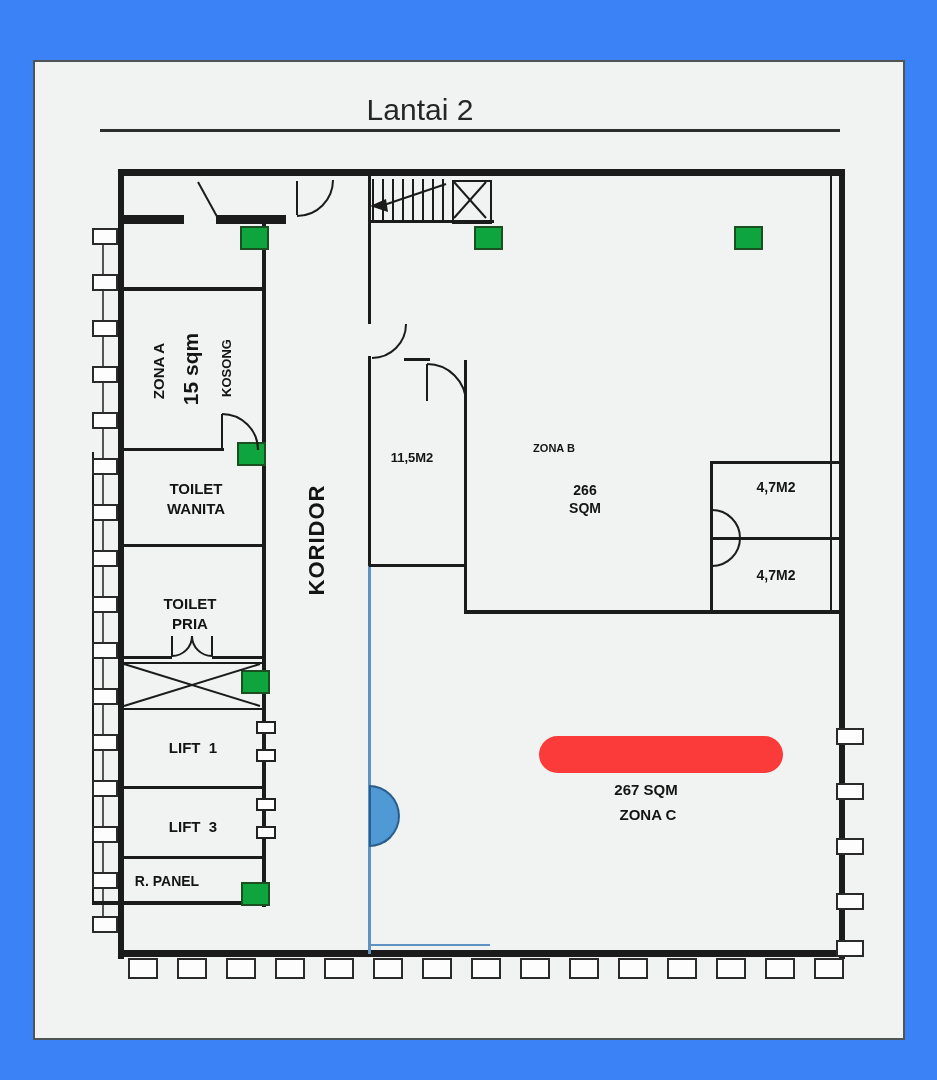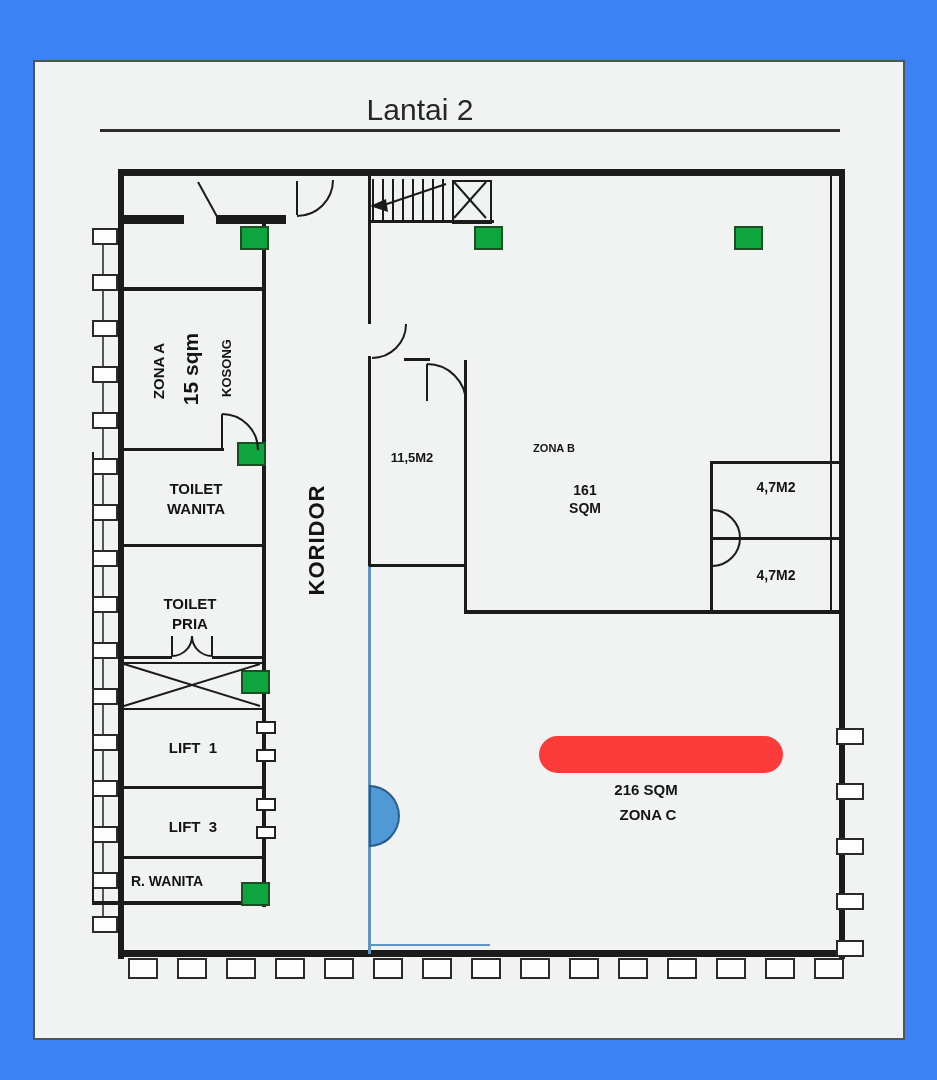--- a/index.html
+++ b/index.html
@@ -157,24 +157,24 @@
 
   <div class="lbl rot" style="left:159px;top:371px;width:120px;font-size:15px;">ZONA A</div>
   <div class="lbl rot" style="left:191px;top:369px;width:130px;font-size:21px;">15 sqm</div>
   <div class="lbl rot" style="left:227px;top:368px;width:110px;font-size:13px;">KOSONG</div>
   <div class="lbl" style="left:196px;top:498px;width:130px;font-size:15px;">TOILET
 WANITA</div>
   <div class="lbl" style="left:190px;top:613px;width:130px;font-size:15px;">TOILET
 PRIA</div>
   <div class="lbl" style="left:193px;top:748px;width:120px;font-size:15px;">LIFT  1</div>
   <div class="lbl" style="left:193px;top:827px;width:120px;font-size:15px;">LIFT  3</div>
-  <div class="lbl" style="left:167px;top:881px;width:110px;font-size:14px;">R. WANITA</div>
+  <div class="lbl" style="left:167px;top:881px;width:110px;font-size:14px;">R. PANEL</div>
   <div class="lbl rot" style="left:317px;top:540px;width:160px;font-size:22px;letter-spacing:1px;">KORIDOR</div>
   <div class="lbl" style="left:412px;top:458px;width:100px;font-size:13px;">11,5M2</div>
   <div class="lbl" style="left:554px;top:448px;width:120px;font-size:11px;">ZONA B</div>
-  <div class="lbl" style="left:585px;top:490px;width:80px;font-size:14px;">161</div>
+  <div class="lbl" style="left:585px;top:490px;width:80px;font-size:14px;">266</div>
   <div class="lbl" style="left:585px;top:508px;width:80px;font-size:14px;">SQM</div>
   <div class="lbl" style="left:776px;top:487px;width:90px;font-size:14px;">4,7M2</div>
   <div class="lbl" style="left:776px;top:575px;width:90px;font-size:14px;">4,7M2</div>
-  <div class="lbl" style="left:646px;top:790px;width:130px;font-size:15px;">216 SQM</div>
+  <div class="lbl" style="left:646px;top:790px;width:130px;font-size:15px;">267 SQM</div>
   <div class="lbl" style="left:648px;top:815px;width:130px;font-size:15px;">ZONA C</div>
 
 </div>
 
 </body></html>

